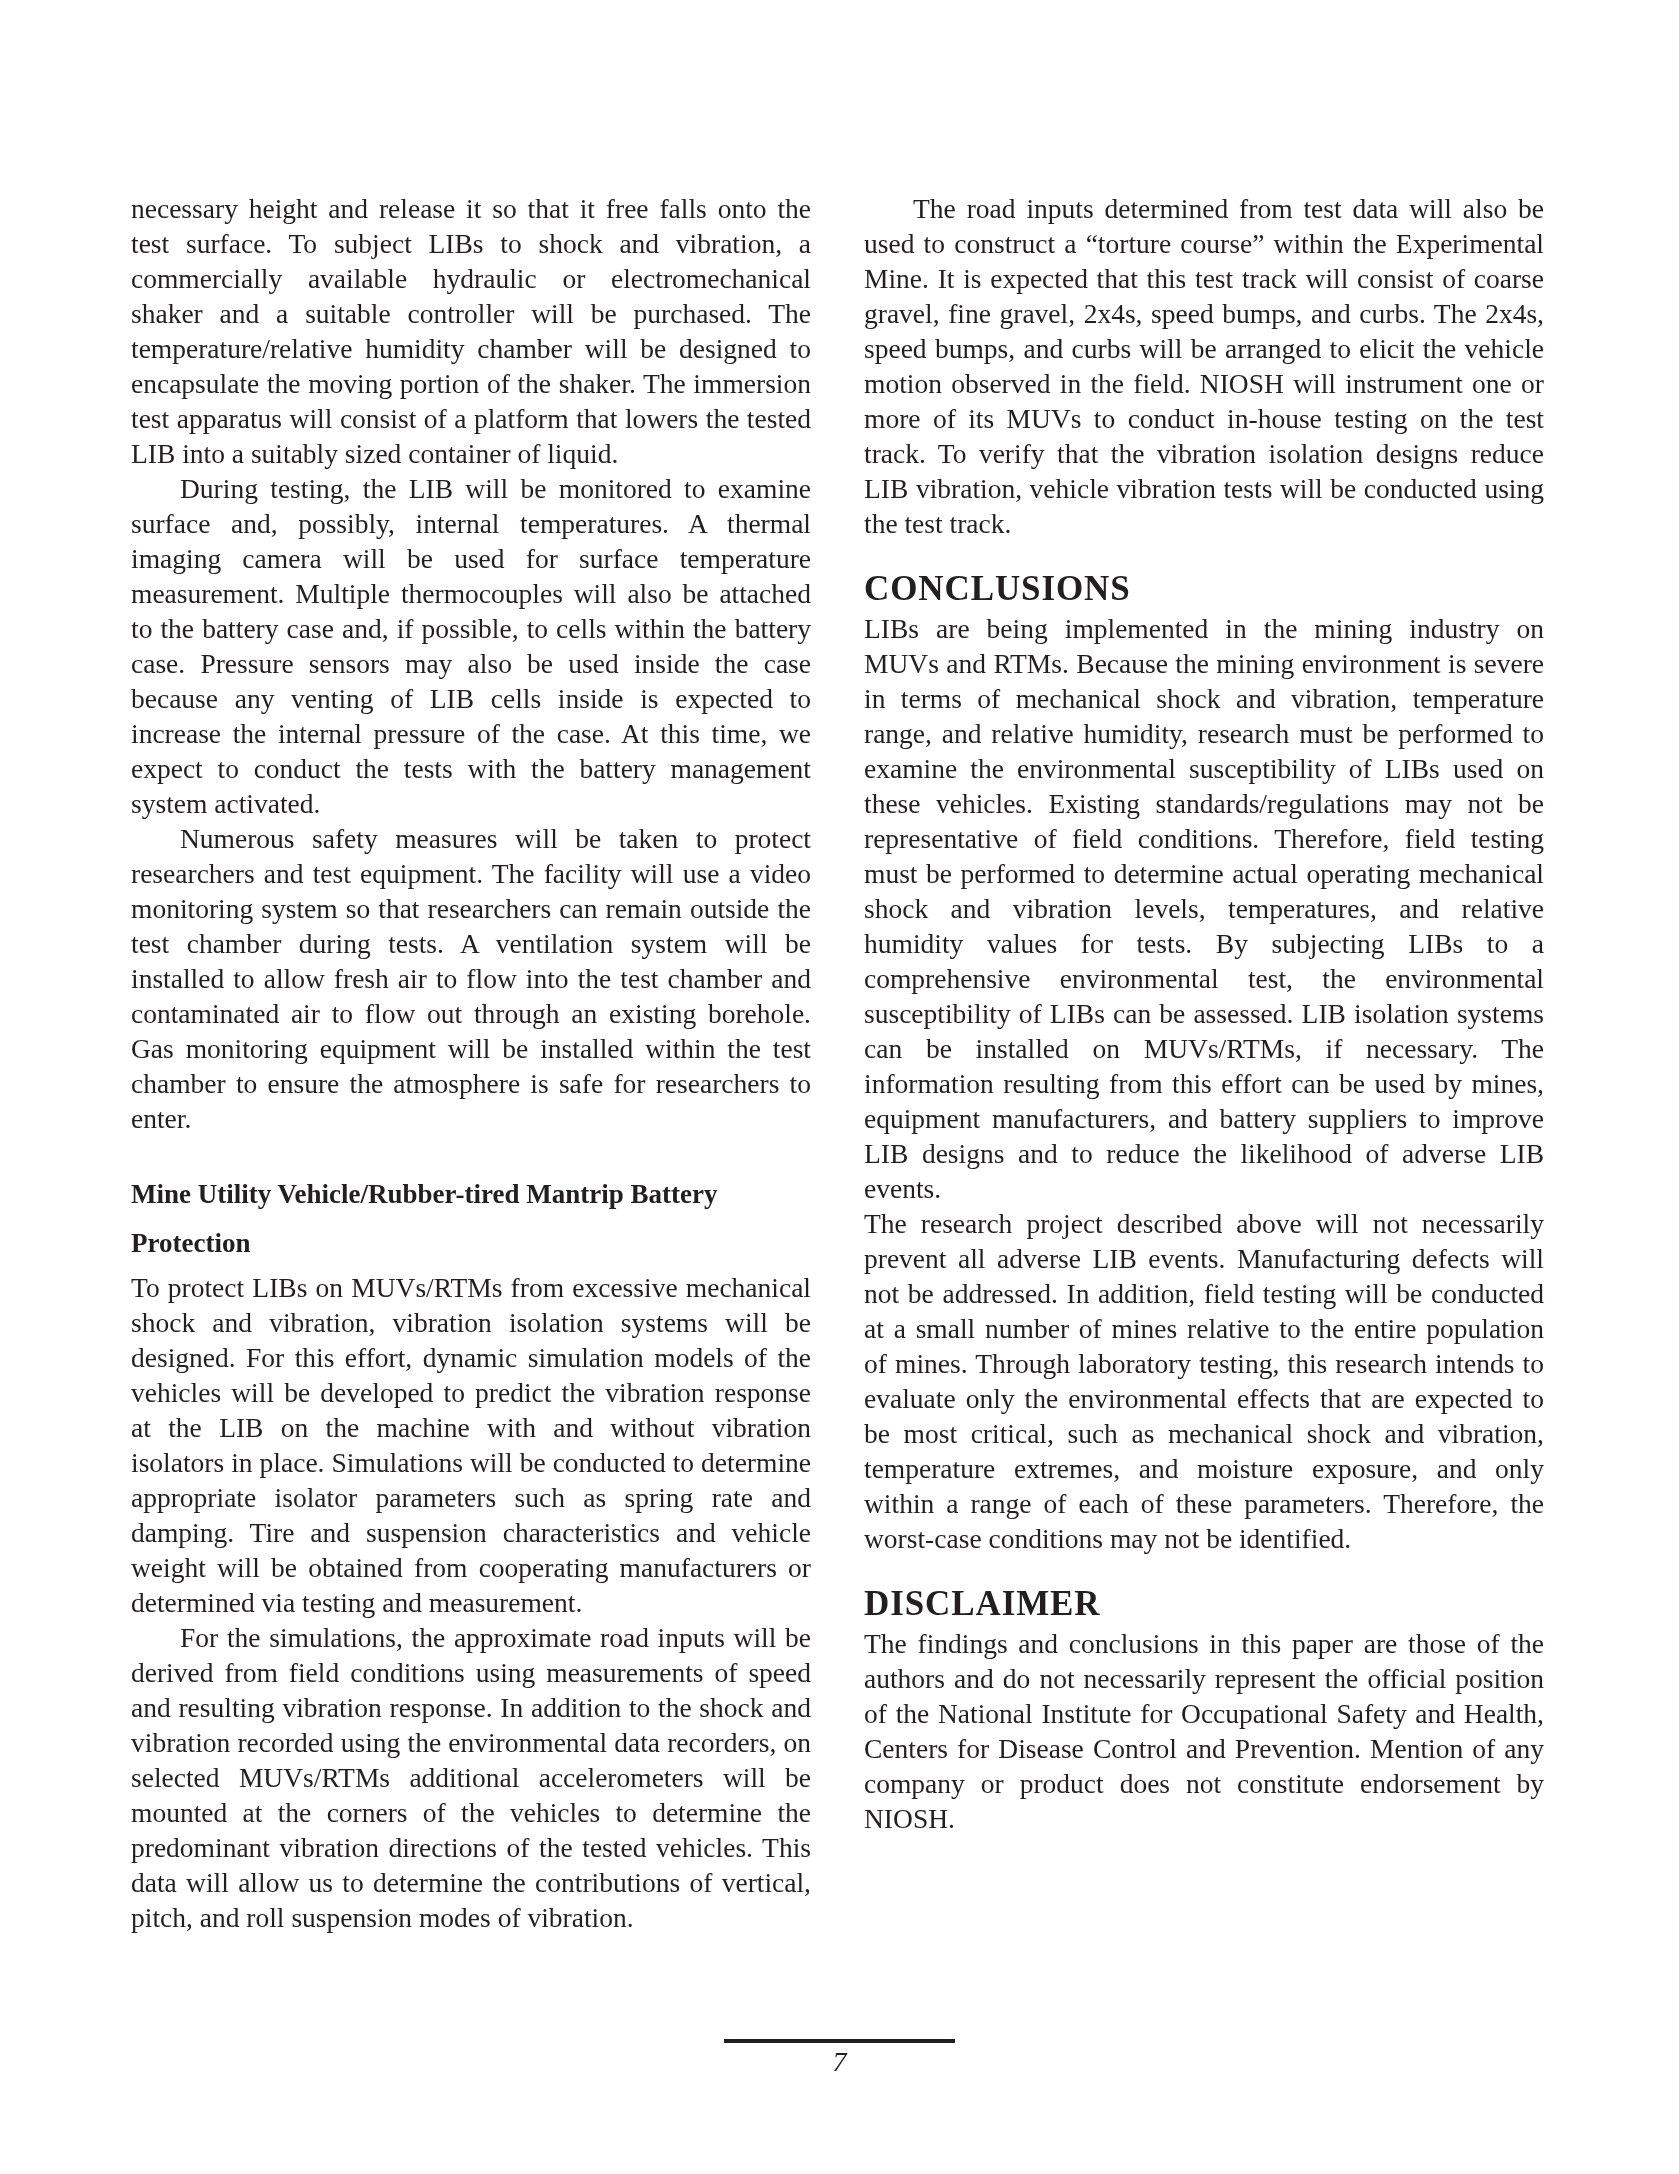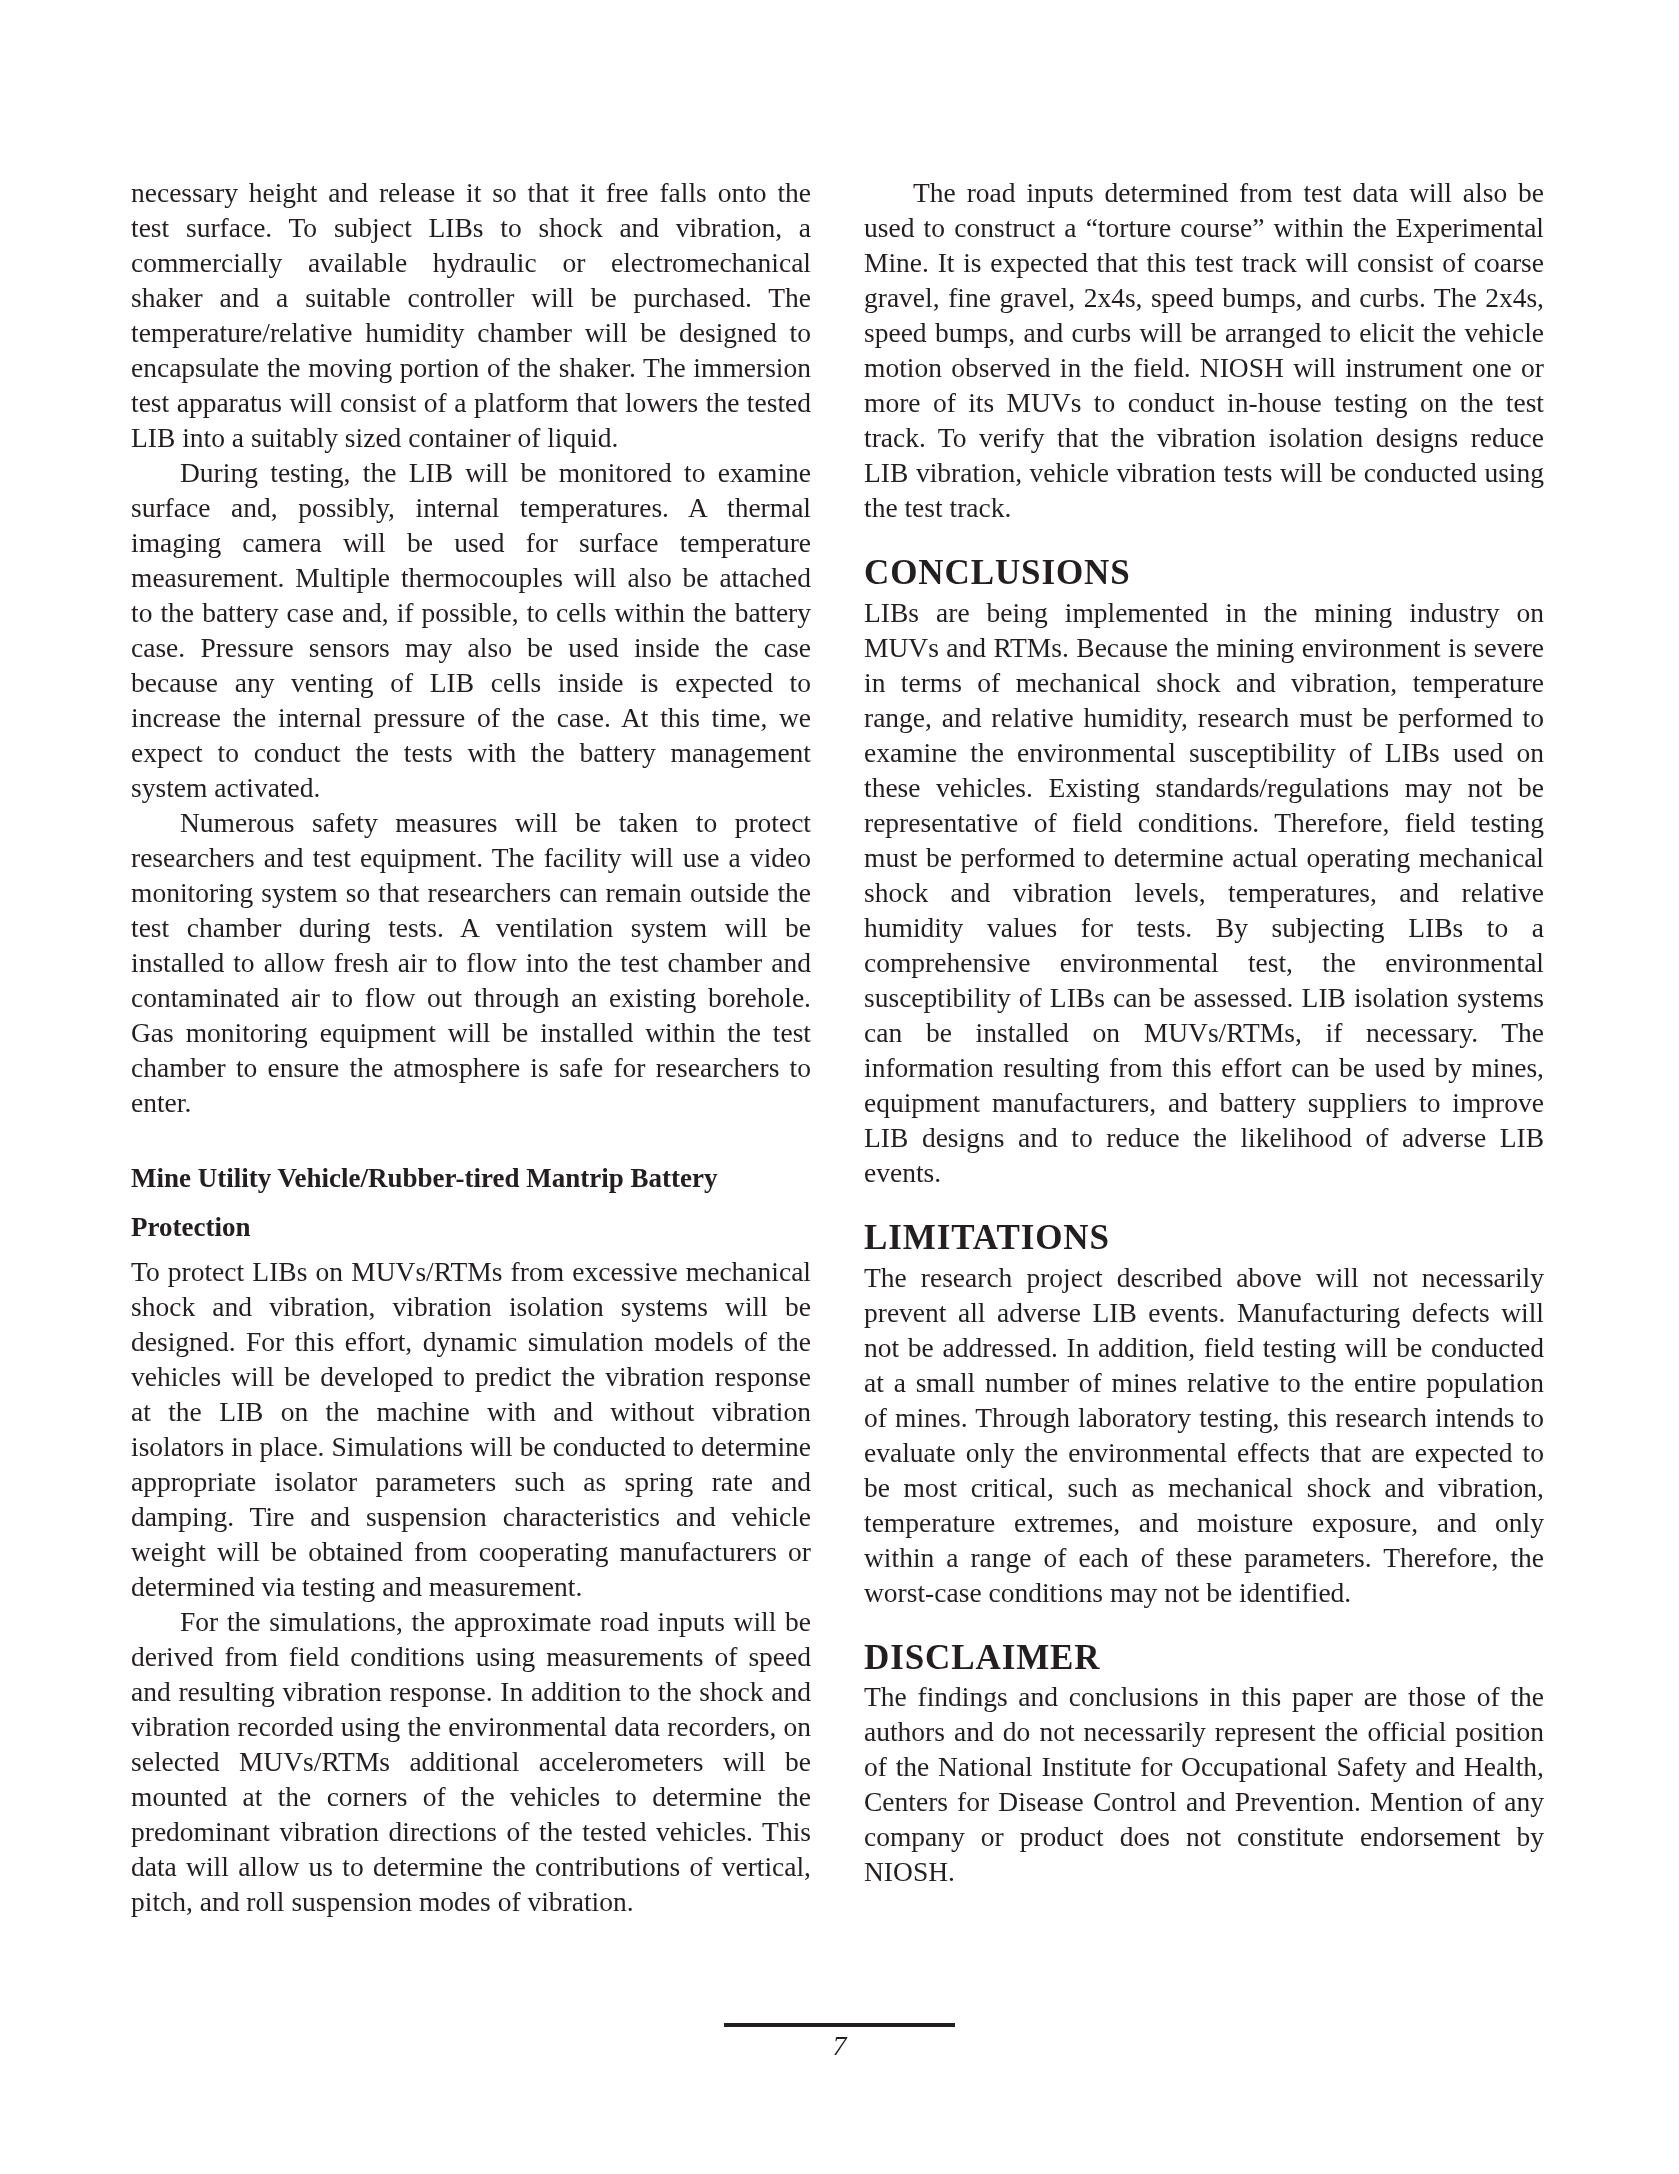--- a/index.html
+++ b/index.html
@@ -1,18 +1,18 @@
 <!DOCTYPE html>
 <html style="font-size:15px"><head>
 <meta charset="utf-8">
 <style>
   html, body { margin: 0; padding: 0; background: #ffffff; }
   body { width: 1680px; height: 2174px; position: relative; overflow: hidden; }
   .page {
-    position: absolute; left: 0; top: 0; width: 1680px; height: 2068px;
+    position: absolute; left: 0; top: 16px; width: 1680px; height: 2068px;
     font-family: "Liberation Serif", "DejaVu Serif", serif;
     color: #231f20;
   }
   .col {
     position: absolute; top: 175px; width: 680px;
     font-size: 27.5px; line-height: 35px;
     text-align: justify; hyphens: auto;
   }
   .col.left { left: 131px; }
   .col.right { left: 864px; }
@@ -44,21 +44,20 @@
     <p class="indent">Numerous safety measures will be taken to protect researchers and test equipment. The facility will use a video monitoring system so that researchers can remain outside the test chamber during tests. A ventilation system will be installed to allow fresh air to flow into the test chamber and contaminated air to flow out through an existing borehole. Gas monitoring equipment will be installed within the test chamber to ensure the atmosphere is safe for researchers to enter.</p>
     <h3 class="sub">Mine Utility Vehicle/Rubber-tired Mantrip Battery Protection</h3>
     <p>To protect LIBs on MUVs/RTMs from excessive mechanical shock and vibration, vibration isolation systems will be designed. For this effort, dynamic simulation models of the vehicles will be developed to predict the vibration response at the LIB on the machine with and without vibration isolators in place. Simulations will be conducted to determine appropriate isolator parameters such as spring rate and damping. Tire and suspension characteristics and vehicle weight will be obtained from cooperating manufacturers or determined via testing and measurement.</p>
     <p class="indent">For the simulations, the approximate road inputs will be derived from field conditions using measurements of speed and resulting vibration response. In addition to the shock and vibration recorded using the environmental data recorders, on selected MUVs/RTMs additional accelerometers will be mounted at the corners of the vehicles to determine the predominant vibration directions of the tested vehicles. This data will allow us to determine the contributions of vertical, pitch, and roll suspension modes of vibration.</p>
   </div>
 
   <div class="col right">
     <p class="indent">The road inputs determined from test data will also be used to construct a “torture course” within the Experimental Mine. It is expected that this test track will consist of coarse gravel, fine gravel, 2x4s, speed bumps, and curbs. The 2x4s, speed bumps, and curbs will be arranged to elicit the vehicle motion observed in the field. NIOSH will instrument one or more of its MUVs to conduct in-house testing on the test track. To verify that the vibration isolation designs reduce LIB vibration, vehicle vibration tests will be conducted using the test track.</p>
     <h2 class="section">CONCLUSIONS</h2>
     <p>LIBs are being implemented in the mining industry on MUVs and RTMs. Because the mining environment is severe in terms of mechanical shock and vibration, temperature range, and relative humidity, research must be performed to examine the environmental susceptibility of LIBs used on these vehicles. Existing standards/regulations may not be representative of field conditions. Therefore, field testing must be performed to determine actual operating mechanical shock and vibration levels, temperatures, and relative humidity values for tests. By subjecting LIBs to a comprehensive environmental test, the environmental susceptibility of LIBs can be assessed. LIB isolation systems can be installed on MUVs/RTMs, if necessary. The information resulting from this effort can be used by mines, equipment manufacturers, and battery suppliers to improve LIB designs and to reduce the likelihood of adverse LIB events.</p>
-    <h2 class="section">LIMITATIONS</h2>
     <p>The research project described above will not necessarily prevent all adverse LIB events. Manufacturing defects will not be addressed. In addition, field testing will be conducted at a small number of mines relative to the entire population of mines. Through laboratory testing, this research intends to evaluate only the environmental effects that are expected to be most critical, such as mechanical shock and vibration, temperature extremes, and moisture exposure, and only within a range of each of these parameters. Therefore, the worst-case conditions may not be identified.</p>
     <h2 class="section">DISCLAIMER</h2>
     <p>The findings and conclusions in this paper are those of the authors and do not necessarily represent the official position of the National Institute for Occupational Safety and Health, Centers for Disease Control and Prevention. Mention of any company or product does not constitute endorsement by NIOSH.</p>
   </div>
 
   <div class="footer-rule"></div>
   <div class="page-number">7</div>
 </div>
 
 

